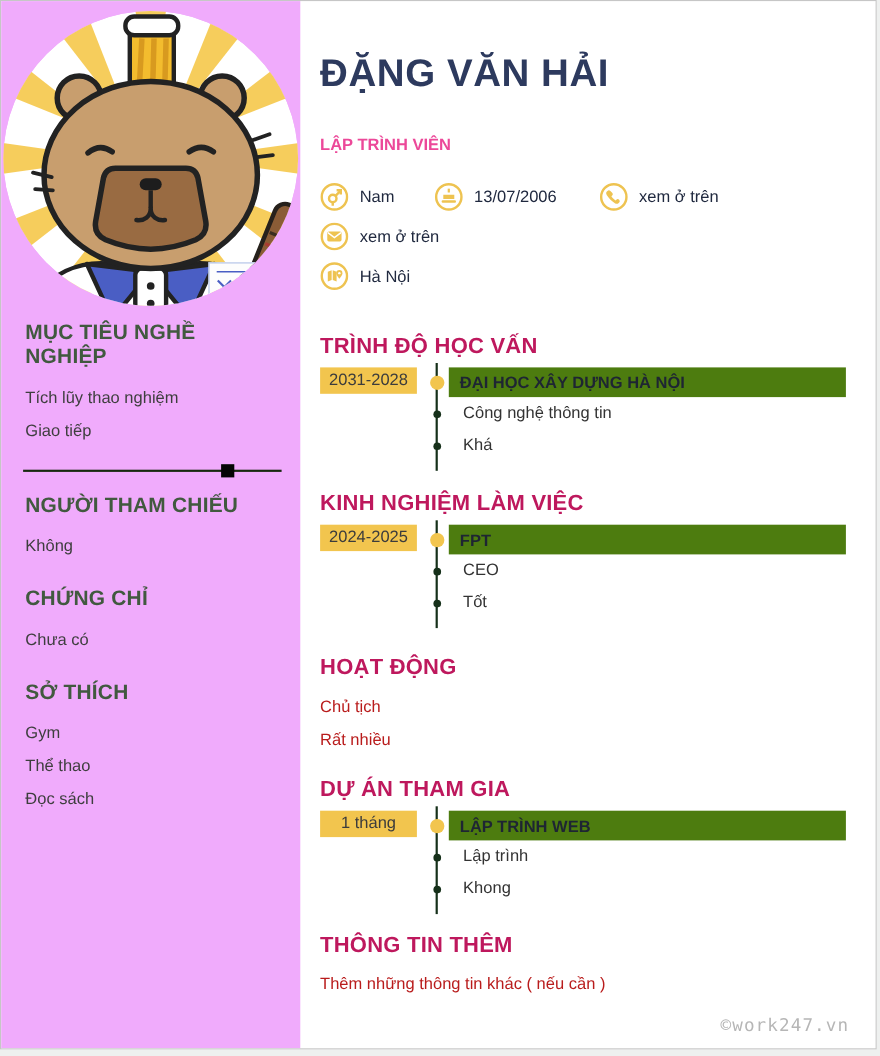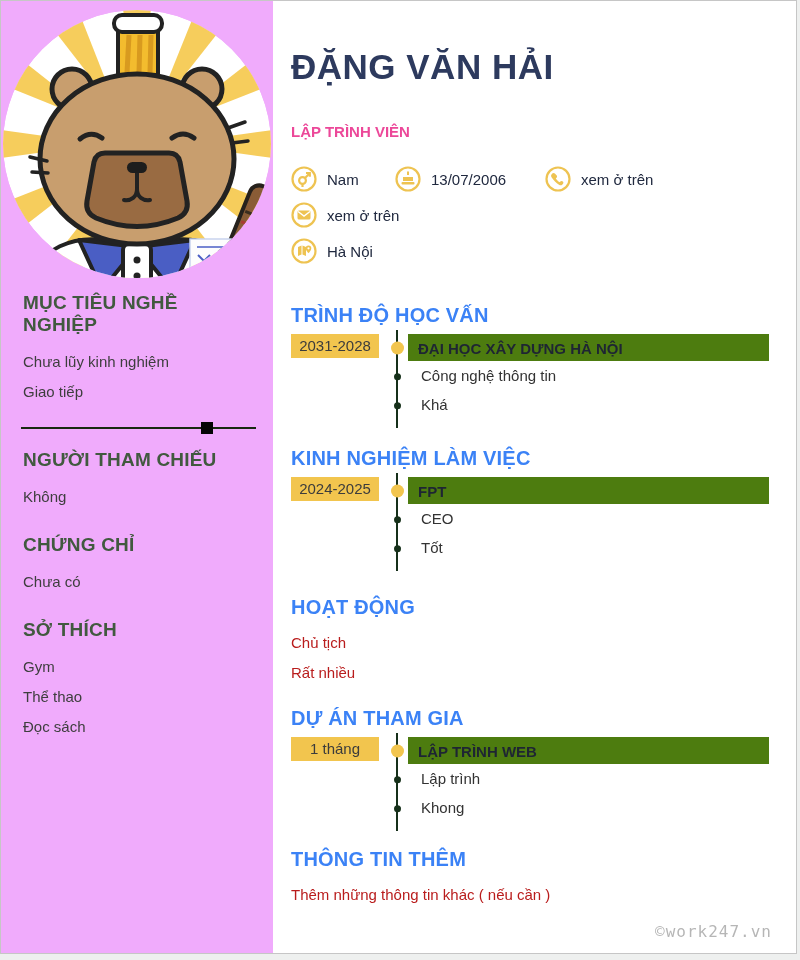--- a/index.html
+++ b/index.html
@@ -51,21 +51,21 @@
   }
   .role { color:#ec4899; font-size:15px; font-weight:700; margin-top:36px; }
   .contact-grid {
     display:grid; grid-template-columns:104px 150px 1fr;
     row-gap:10px; margin-top:26px;
   }
   .contact-item { display:flex; align-items:center; gap:10px;
     font-size:15px; color:#20293f; }
   .contact-item.wide { grid-column:1 / 4; }
   .ci { width:26px; height:26px; flex:none; display:block; }
-  .m-title { color:#3b82f6; font-size:20px; font-weight:700; letter-spacing:.2px; }
+  .m-title { color:#be185d; font-size:20px; font-weight:700; letter-spacing:.2px; }
   .mt-edu { margin-top:40px; }
   .mt-exp { margin-top:28px; }
   .mt-act { margin-top:34px; }
   .mt-proj { margin-top:26px; }
   .mt-more { margin-top:26px; }
   .m-item { font-size:15px; color:#b91c1c; margin-top:13px; }
   .m-item.first { margin-top:15px; }
   
   .tl-entry { display:flex; align-items:flex-start; margin-top:7px; }
   .tl-date {
@@ -168,21 +168,21 @@
           <path d="M135,164 v16" stroke="#222" stroke-width="4" fill="none"></path>
           <path d="M135,180 c0,8 -6,12 -13,11 M135,180 c0,8 6,12 13,11" stroke="#222" stroke-width="4" fill="none" stroke-linecap="round"></path>
           <path d="M28,148 l17,4 M30,163 l16,1" stroke="#222" stroke-width="3.5" stroke-linecap="round"></path>
           <path d="M226,119 l17,-6 M230,134 l16,-2" stroke="#222" stroke-width="3.5" stroke-linecap="round"></path>
         </g>
       </svg>
     </div>
 
     <div class="side-content">
       <div class="side-title first">MỤC TIÊU NGHỀ NGHIỆP</div>
-      <div class="side-item">Chưa lũy kinh nghiệm</div>
+      <div class="side-item">Tích lũy thao nghiệm</div>
 
       <div class="side-item">Giao tiếp</div>
       <div class="skill-bar">
         <div class="skill-marker" style="left: 79%;"></div>
       </div>
 
       <div class="side-title" style="margin-top:20px;">NGƯỜI THAM CHIẾU</div>
       <div class="side-item">Không</div>
 
       <div class="side-title">CHỨNG CHỈ</div>

